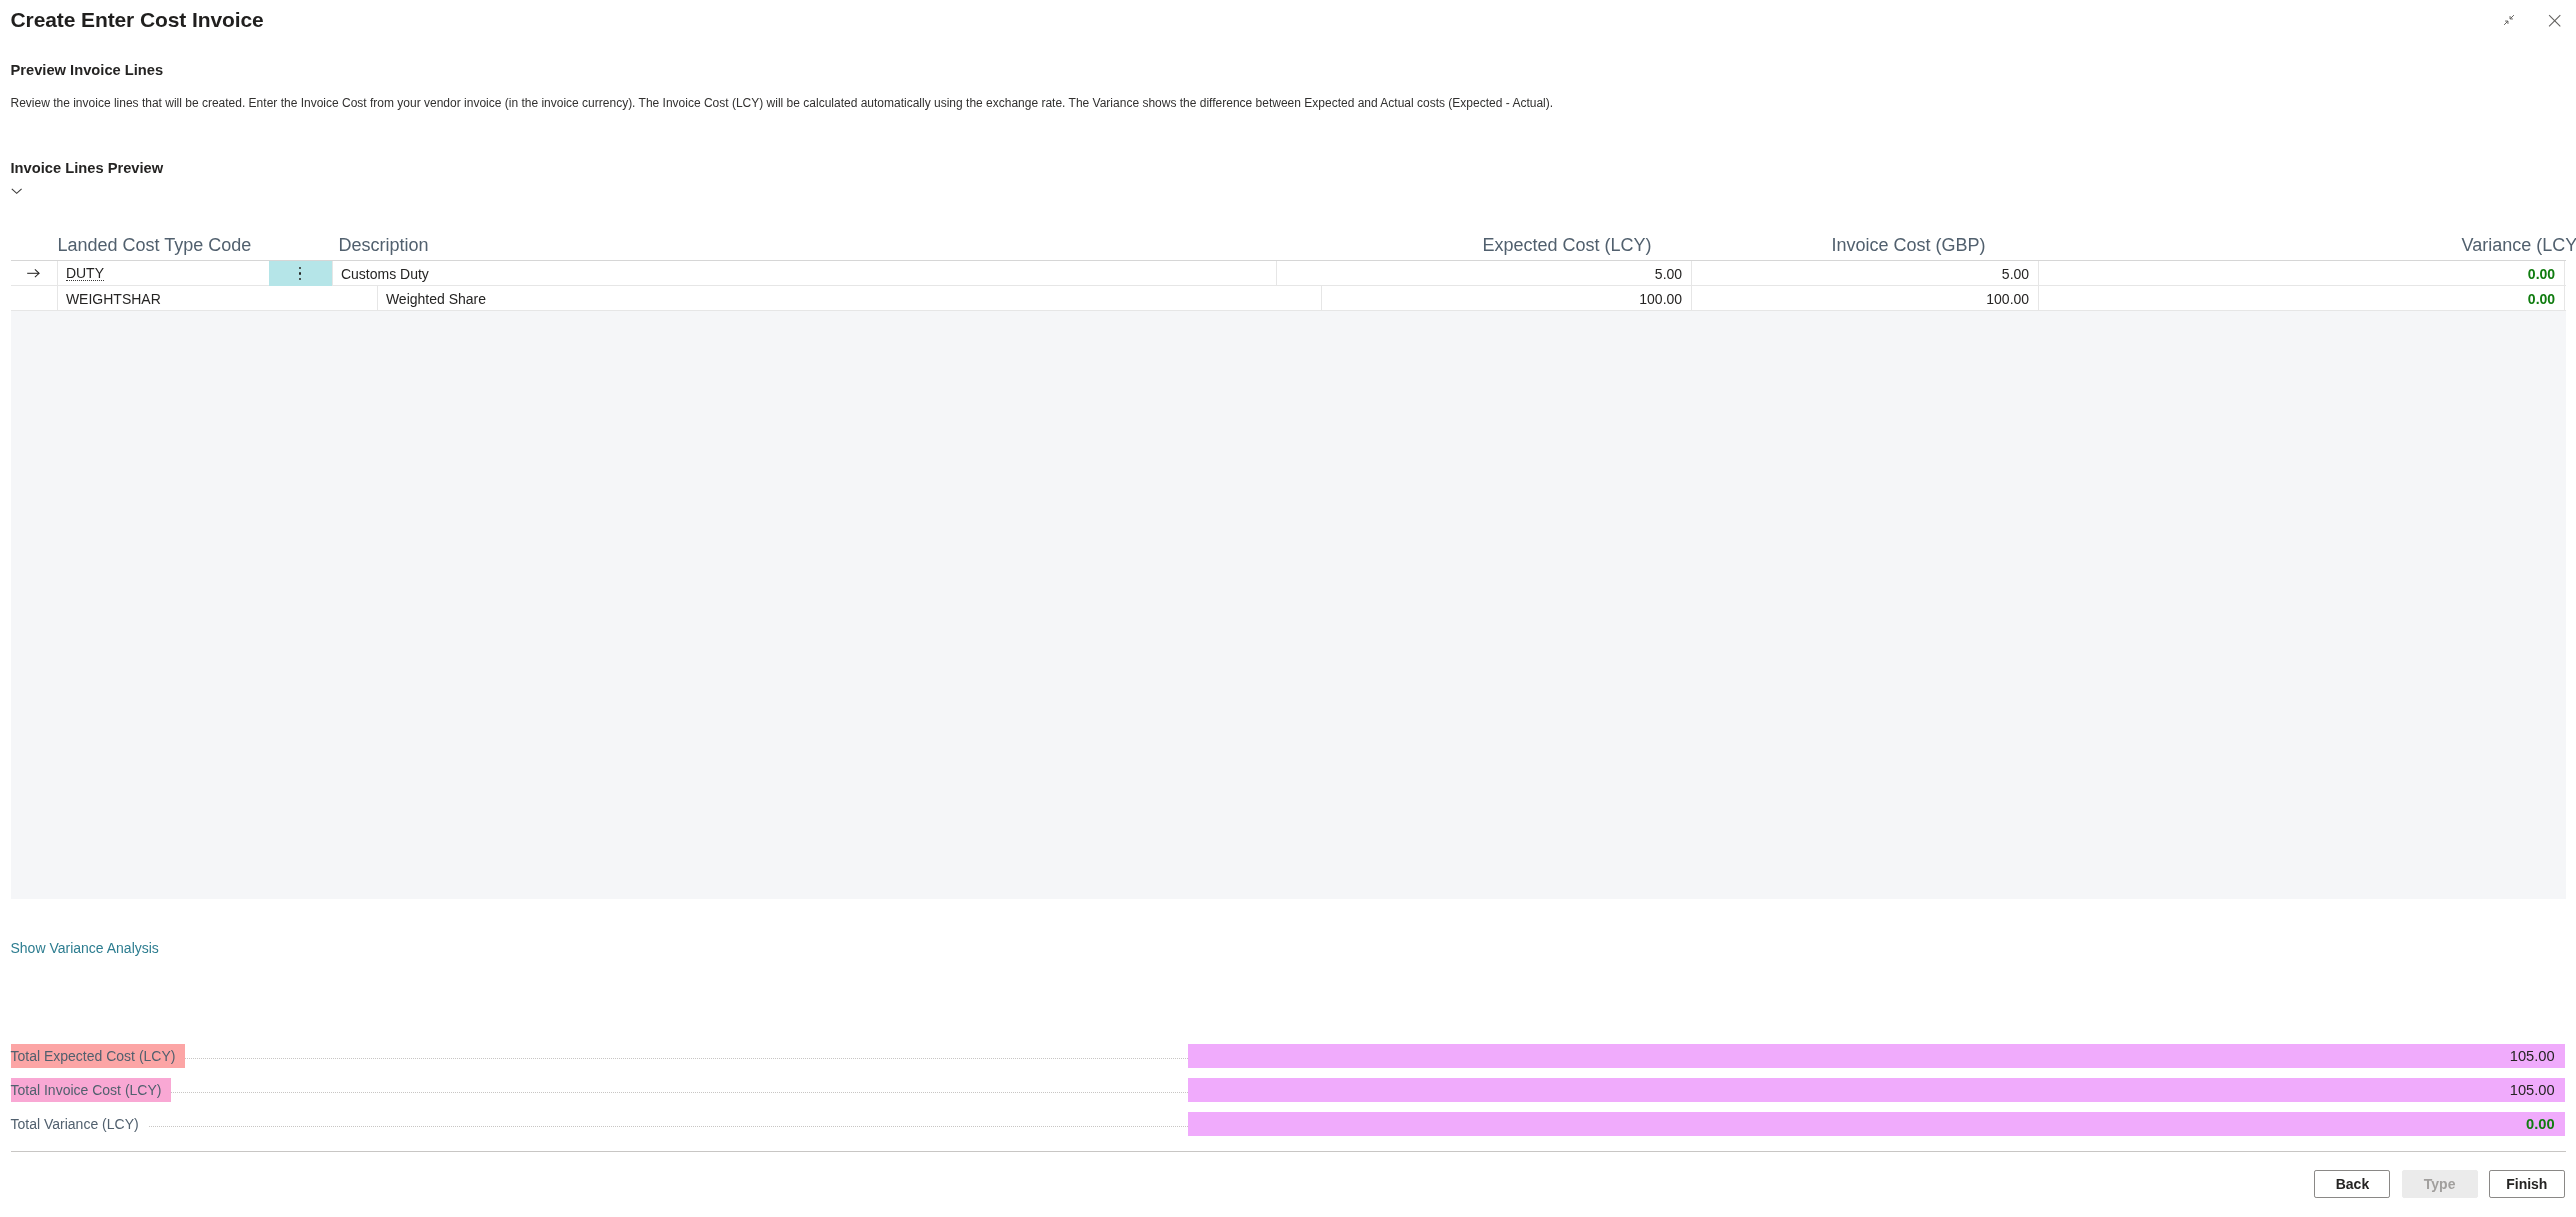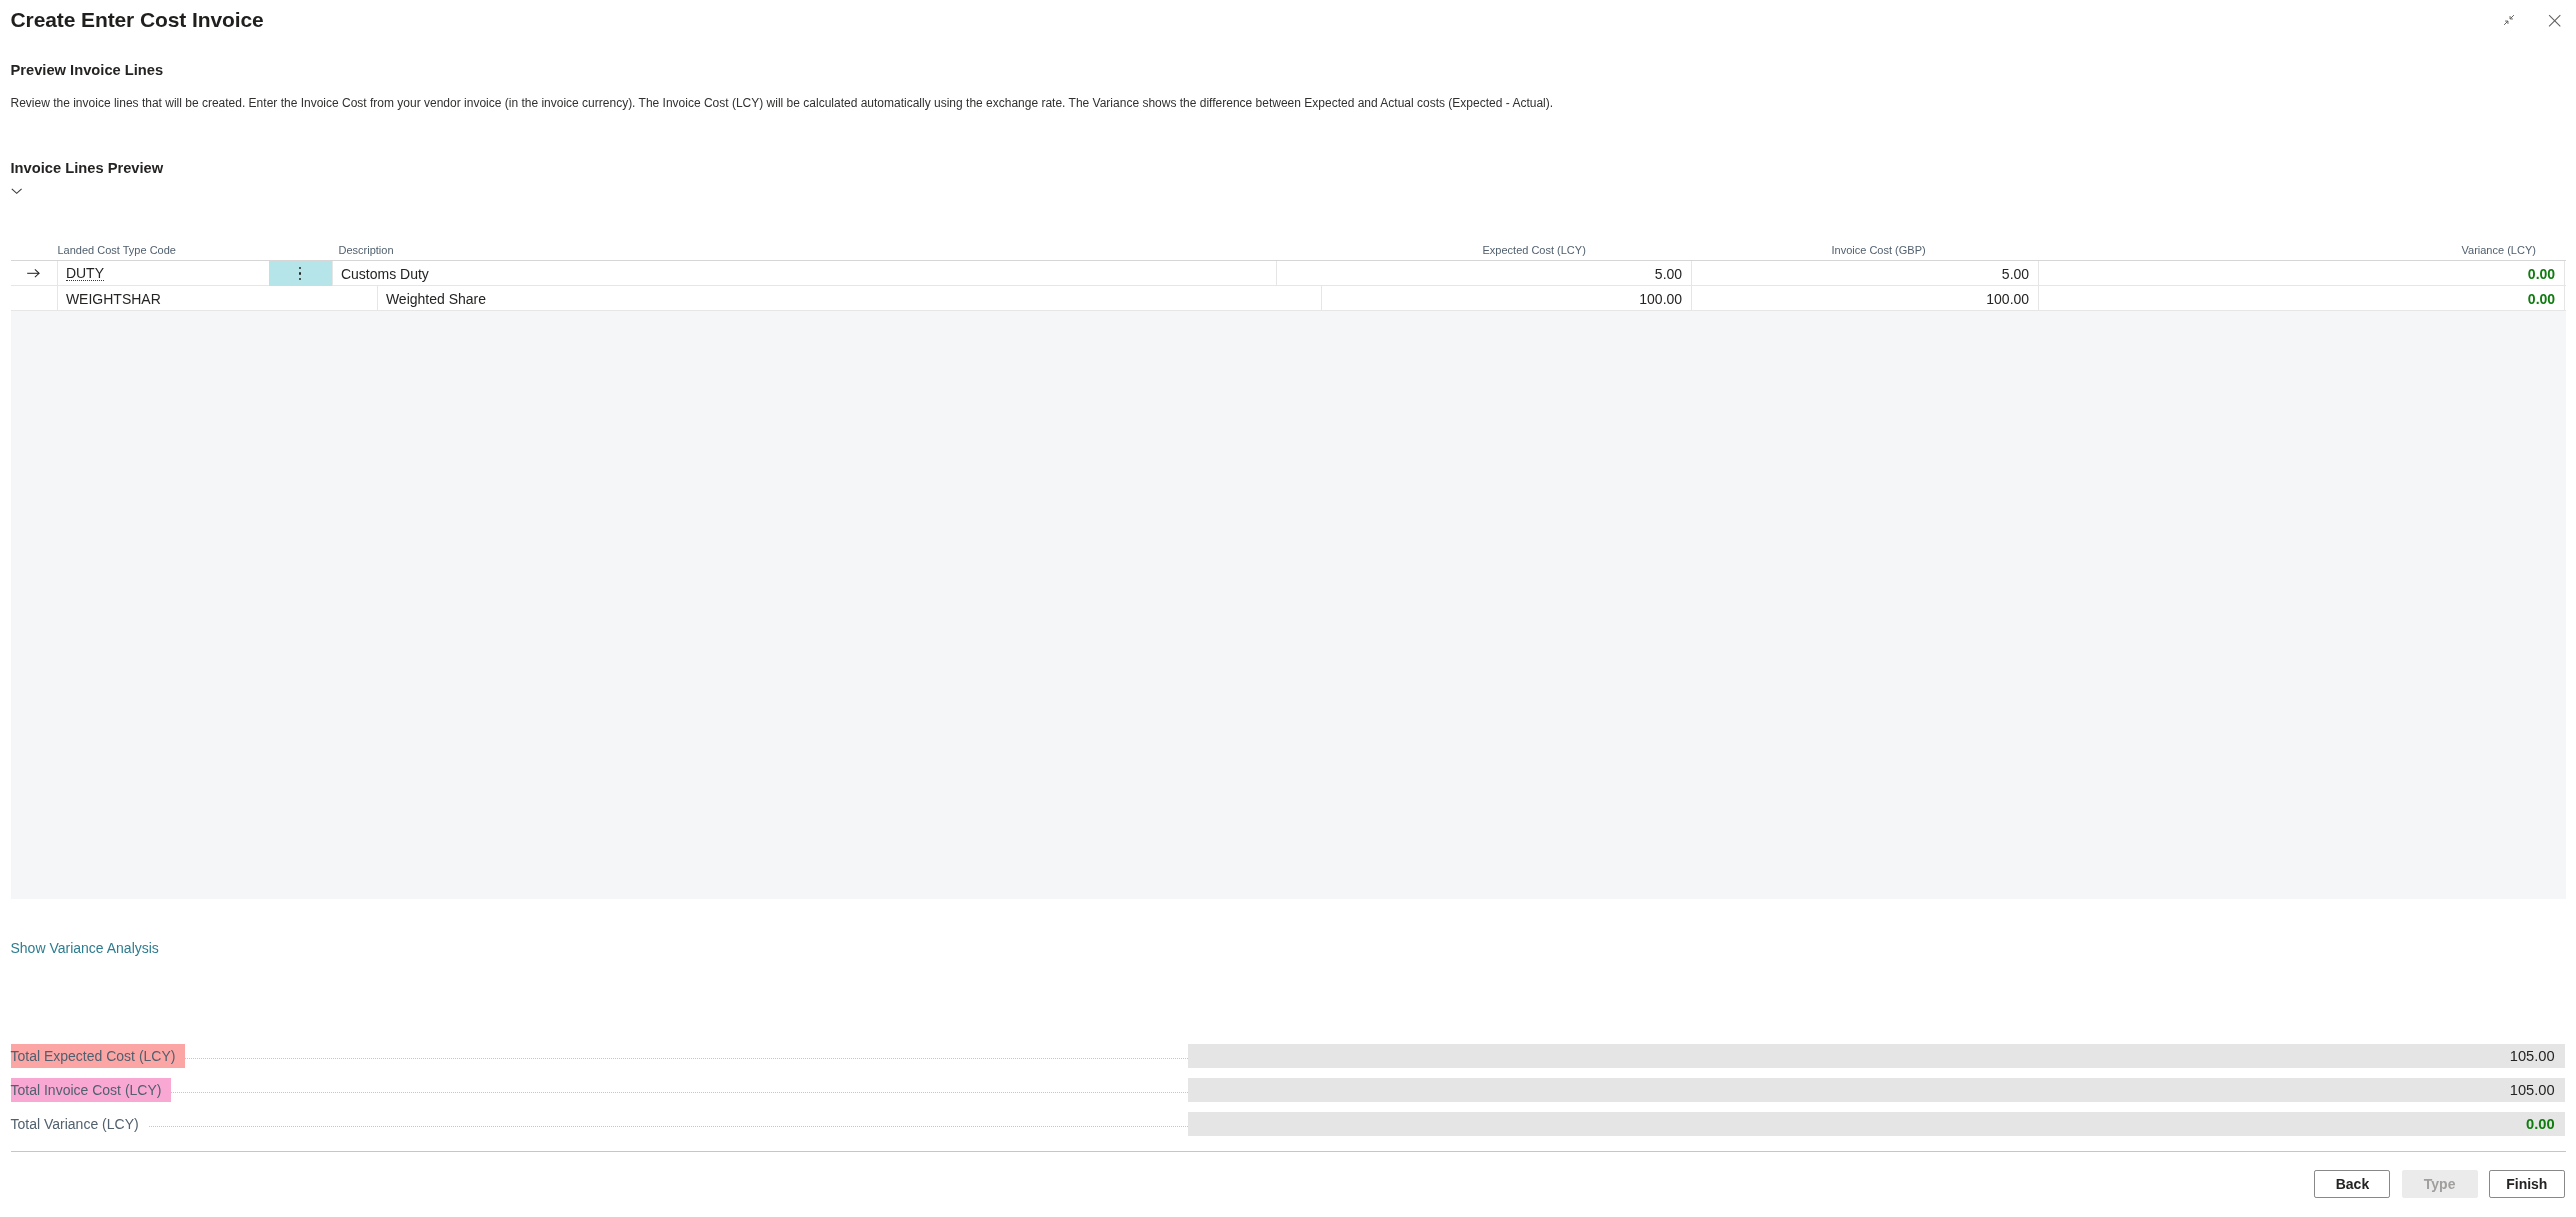--- a/index.html
+++ b/index.html
@@ -96,21 +96,21 @@
     width: 2555px;
     height: 667px;
   }
   .grid-header {
     position: relative;
     height: 28px;
     width: 100%;
   }
   .grid-header .col-head {
     position: absolute;
-    font-size: 11px;
+    font-size: 18px;
     font-weight: 400;
     color: #51606e;
     white-space: nowrap;
     bottom: 4.2px;
     cursor: pointer;
   }
 
   .grid-body {
     position: relative;
     width: 100%;
@@ -225,21 +225,21 @@
   .total-row .leader span {
     display: block;
     width: 100%;
     border-bottom: 1.4px dotted #c8c6c4;
     margin-top: 4.2px;
   }
   .total-row .t-field {
     position: absolute;
     left: 1177px; top: 0;
     width: 1377px; height: 24px;
-    background: #e5e5e5;
+    background: #f0abfc;
     display: flex;
     align-items: center;
     justify-content: flex-end;
     padding-right: 9.8px;
     font-size: 14.7px;
     color: #252423;
     padding-left: 36px;
   }
   .total-row .t-field.green {
     color: #107c10;

